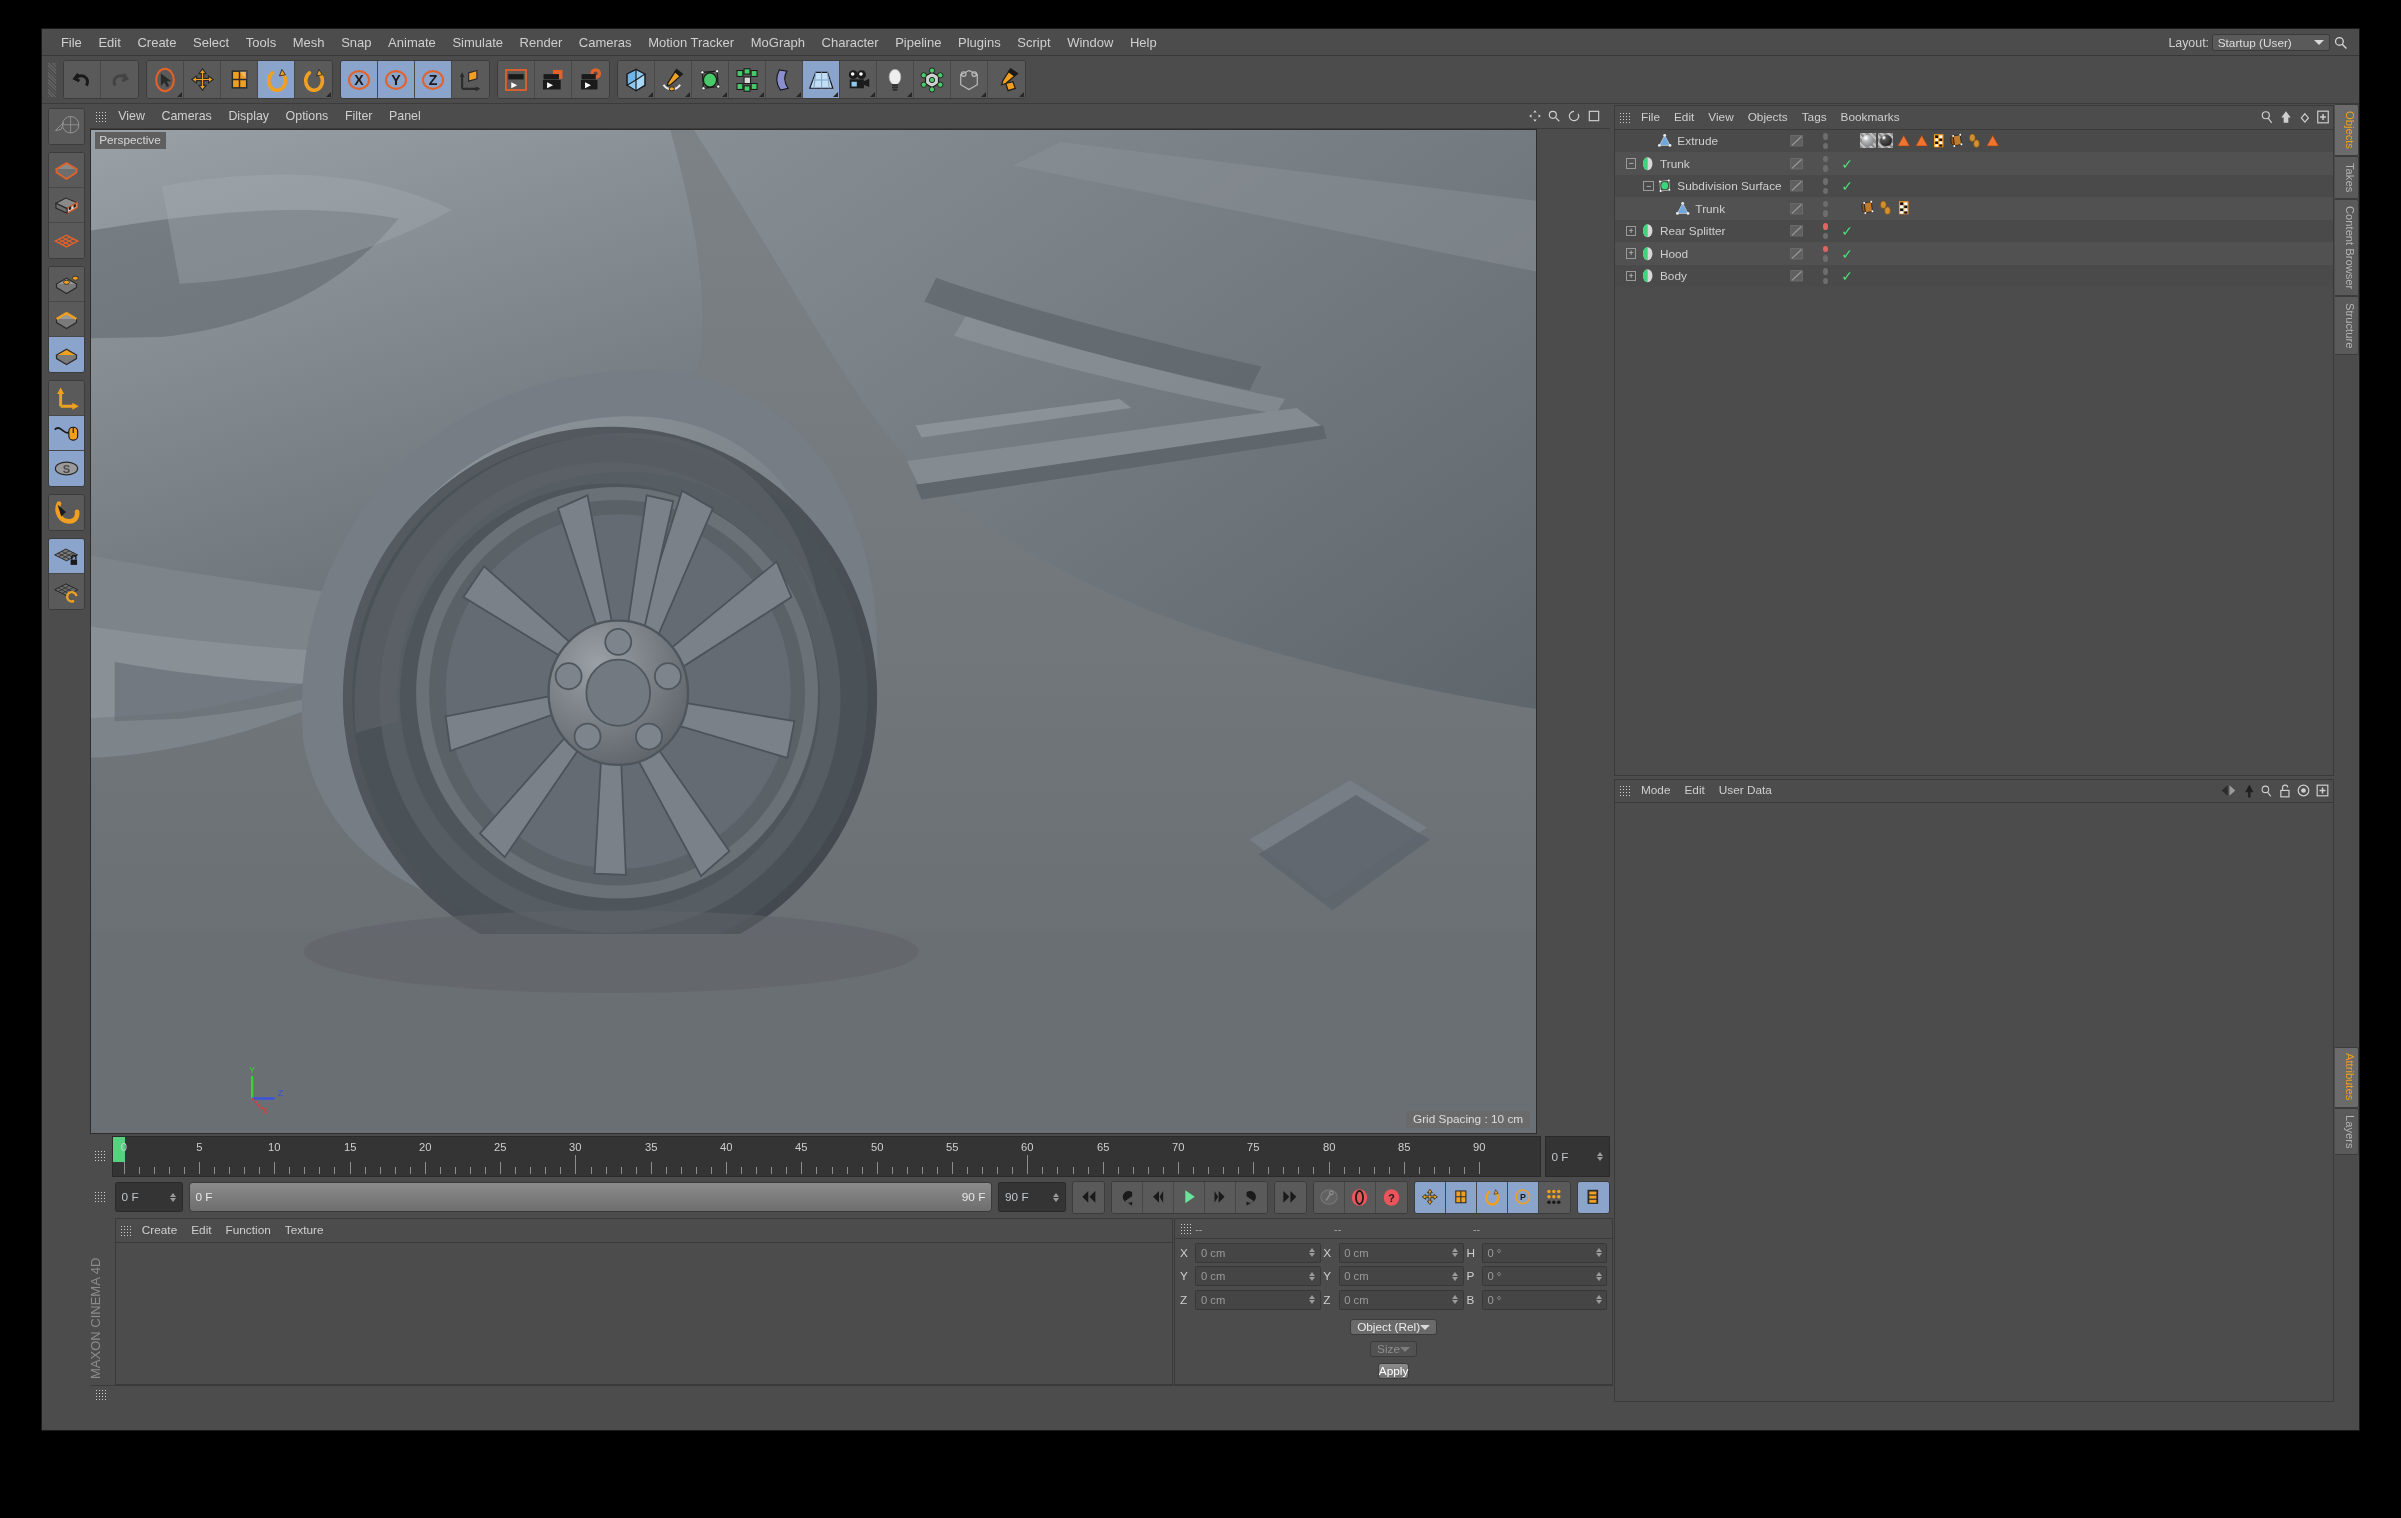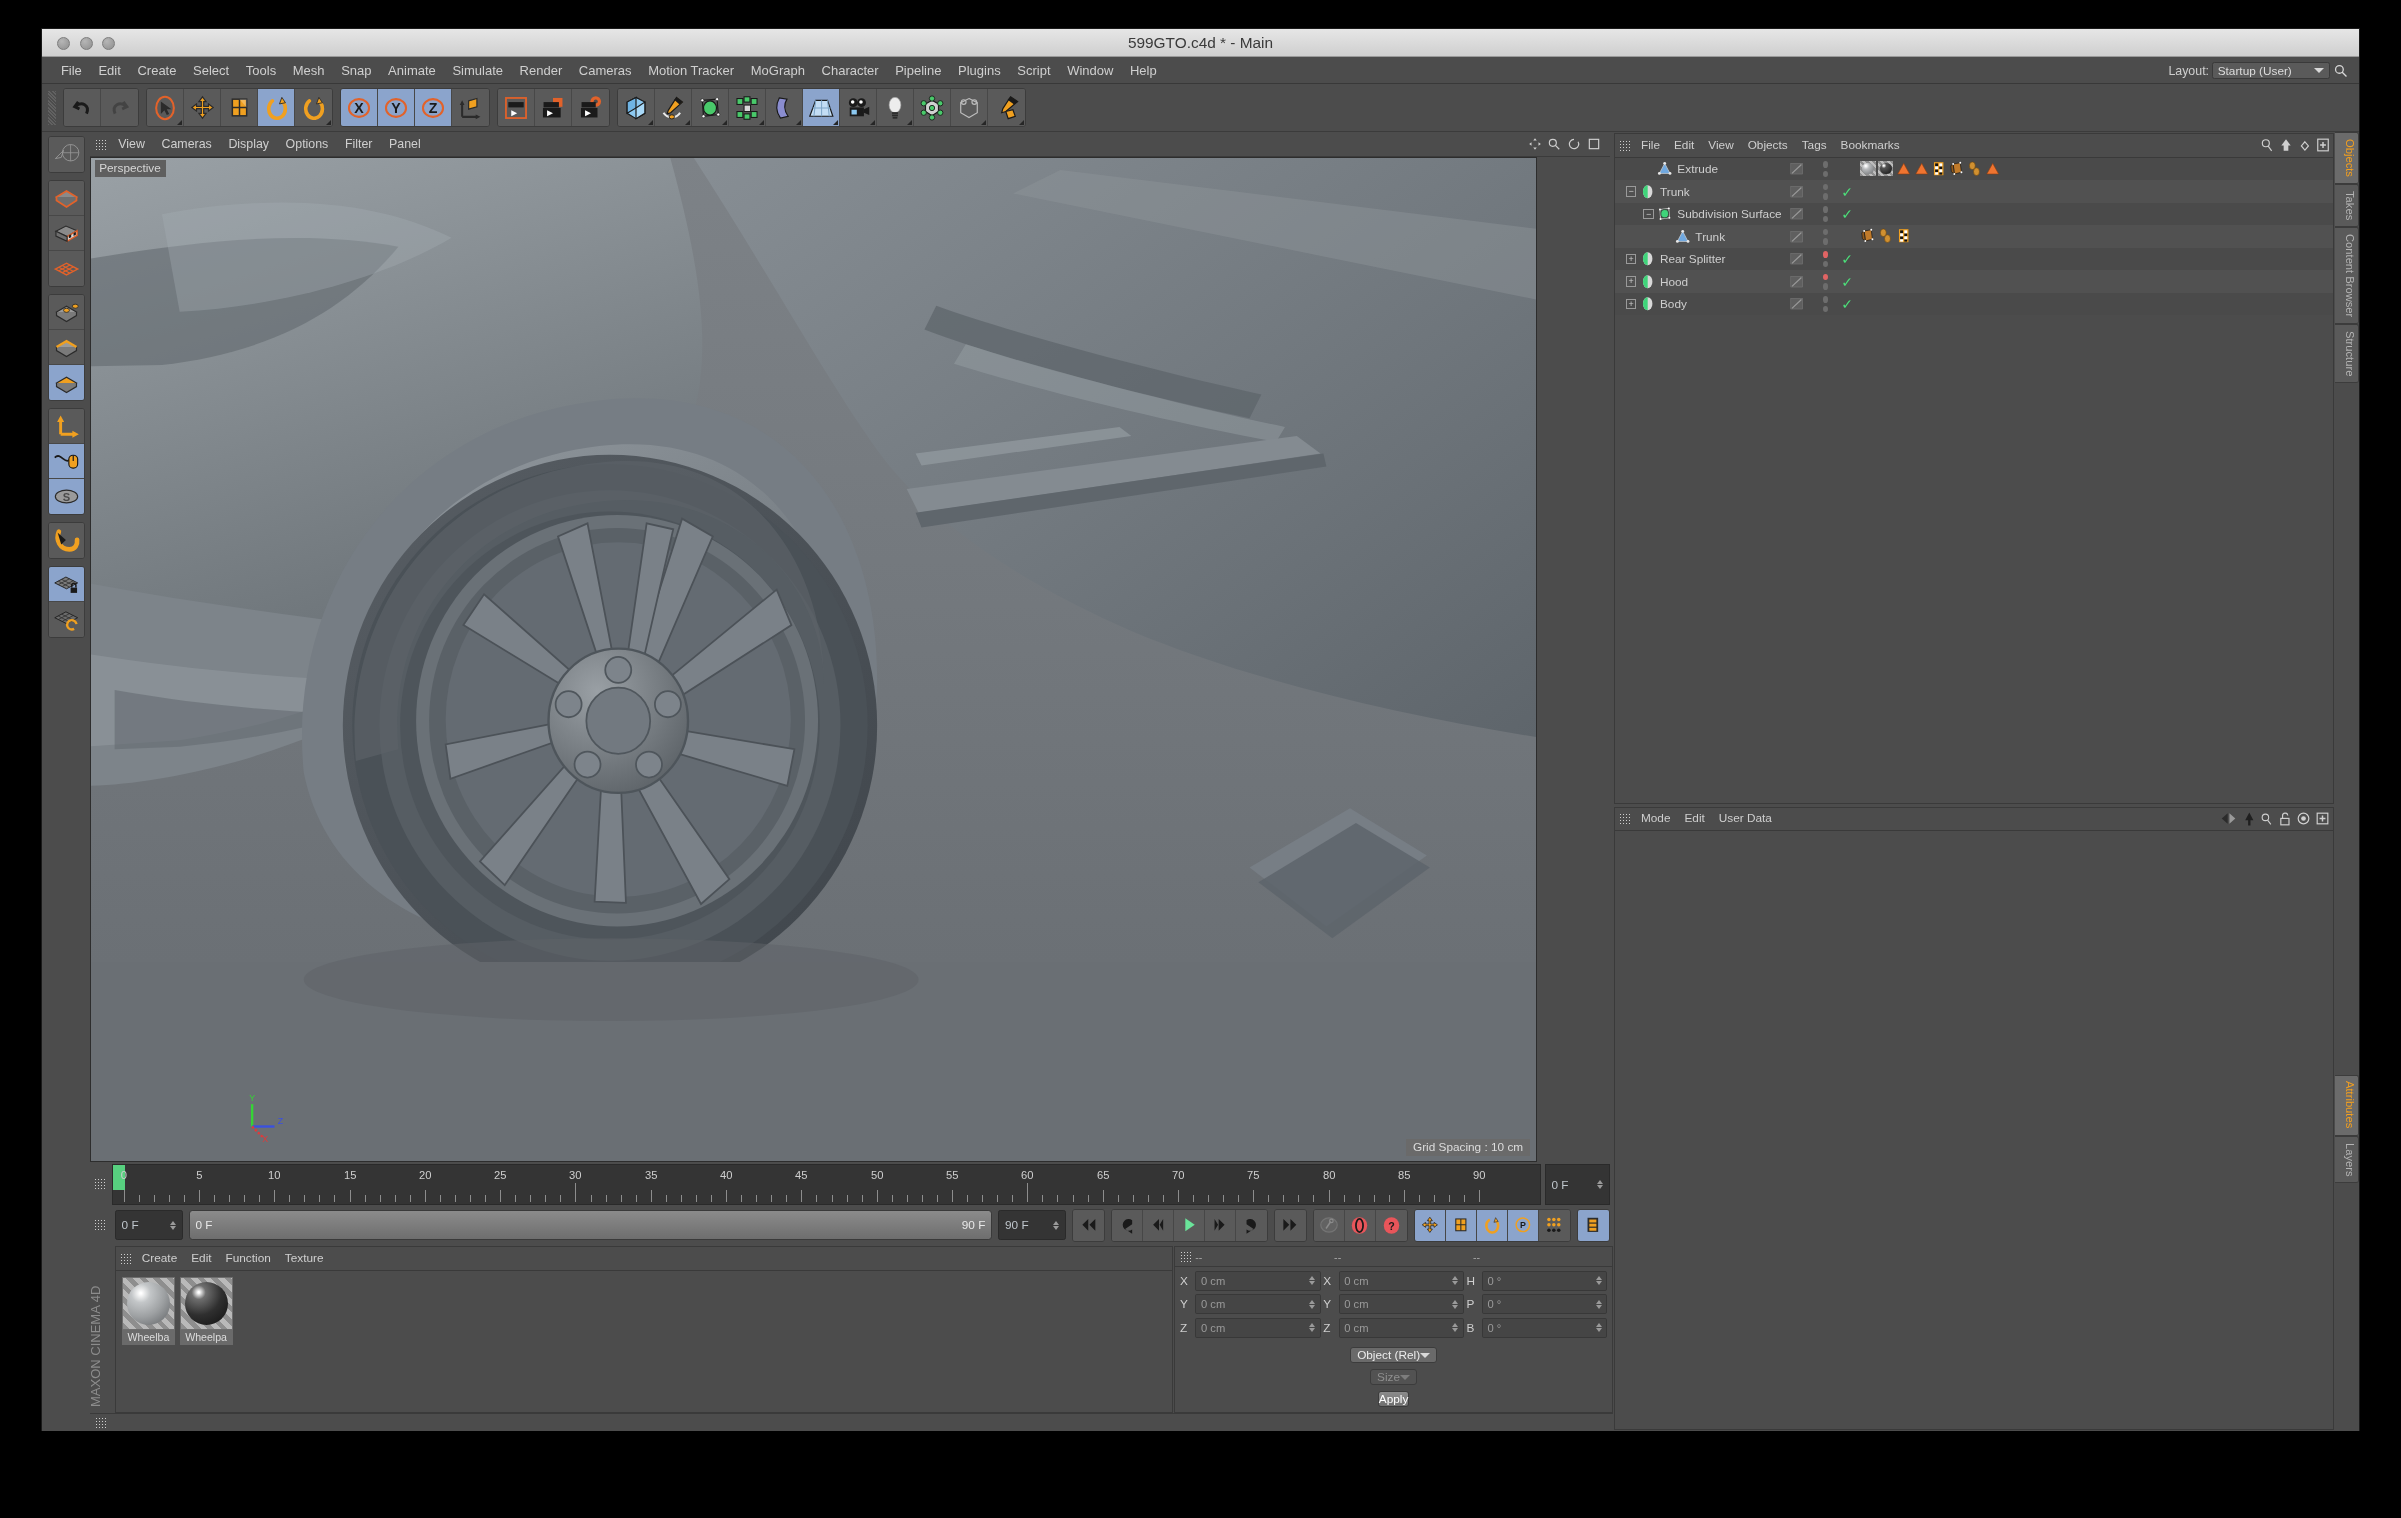--- a/index.html
+++ b/index.html
@@ -218,28 +218,20 @@
   .vtab-gap{ flex:1; }
   .dragdots{ width:11.8px;height:11.8px;background:
     radial-gradient(circle,#cfcfcf 0.8px,transparent 0.9px) 0 0/3px 3px; flex:none; margin-right:3.5px;}
   .statusbar{ height:19px;background:#4c4c4c;border-top:0.6px solid #3a3a3a;display:flex;align-items:center;padding-left:4.7px;}
 </style>
 </head>
 <body>
 
 <div class="app">
 
-  <div class="titlebar">
-    <div class="traffic">
-      <span></span>
-      <span></span>
-      <span></span>
-    </div>
-    <div class="title-text">599GTO.c4d * - Main</div>
-  </div>
 
   <div class="menubar">
     <div class="mi">File</div>
     <div class="mi">Edit</div>
     <div class="mi">Create</div>
     <div class="mi">Select</div>
     <div class="mi">Tools</div>
     <div class="mi">Mesh</div>
     <div class="mi">Snap</div>
     <div class="mi">Animate</div>
@@ -1006,34 +998,20 @@
         </div>
         <div class="matpanel">
           <div style="flex:1;display:flex;flex-direction:column;">
             <div class="panel-menu">
               <span class="dragdots"></span>
               <div class="mi">Create</div>
               <div class="mi">Edit</div>
               <div class="mi">Function</div>
               <div class="mi">Texture</div>
             </div>
-            <div class="mat-grid">
-              <div class="mat-item">
-                <div class="mat-thumb">
-                  <div class="mat-ball" style="background:radial-gradient(circle at 32% 26%,#ffffff 2%,#c3c6c8 22%,#9da0a2 55%,#5d6063 100%);"></div>
-                </div>
-                <div class="mat-name">Wheelba</div>
-              </div>
-              <div class="mat-item">
-                <div class="mat-thumb">
-                  <div class="mat-ball" style="background:radial-gradient(circle at 32% 24%,#ffffff 2%,#6e6e6e 16%,#2f2f2f 52%,#101010 100%);"></div>
-                </div>
-                <div class="mat-name">Wheelpa</div>
-              </div>
-            </div>
           </div>
         </div>
 
         <div class="coordpanel">
           <div class="coord-head">
             <span class="dragdots" style="width:11.8px"></span>
             <span>--</span>
             <span>--</span>
             <span>--</span>
           </div>

